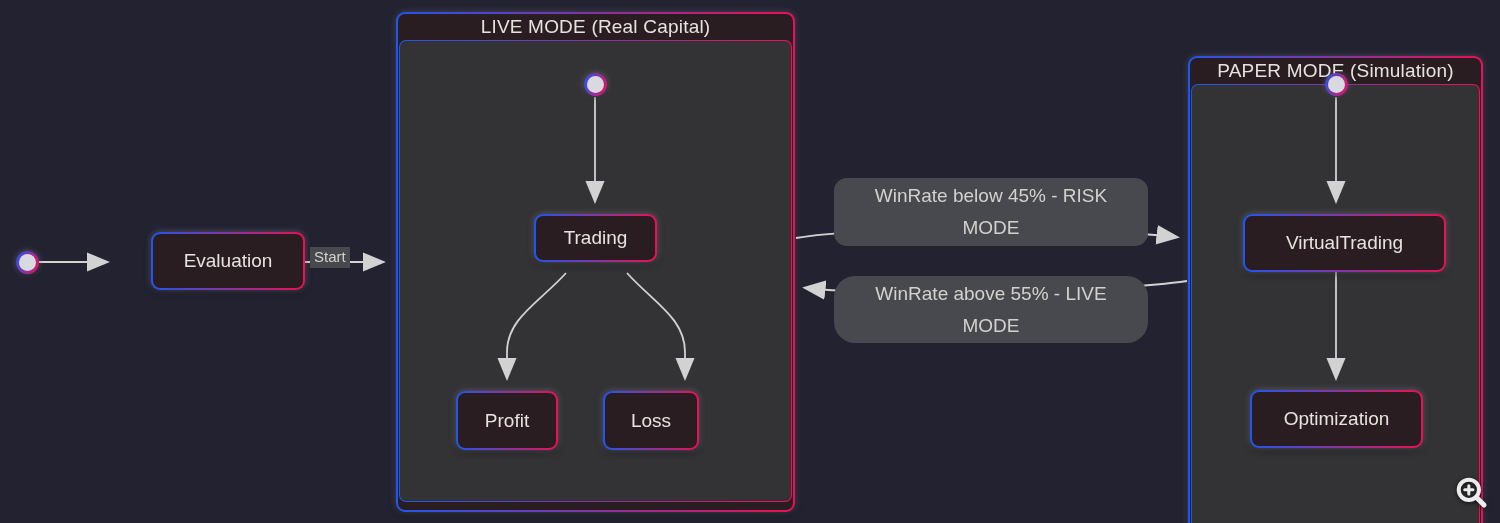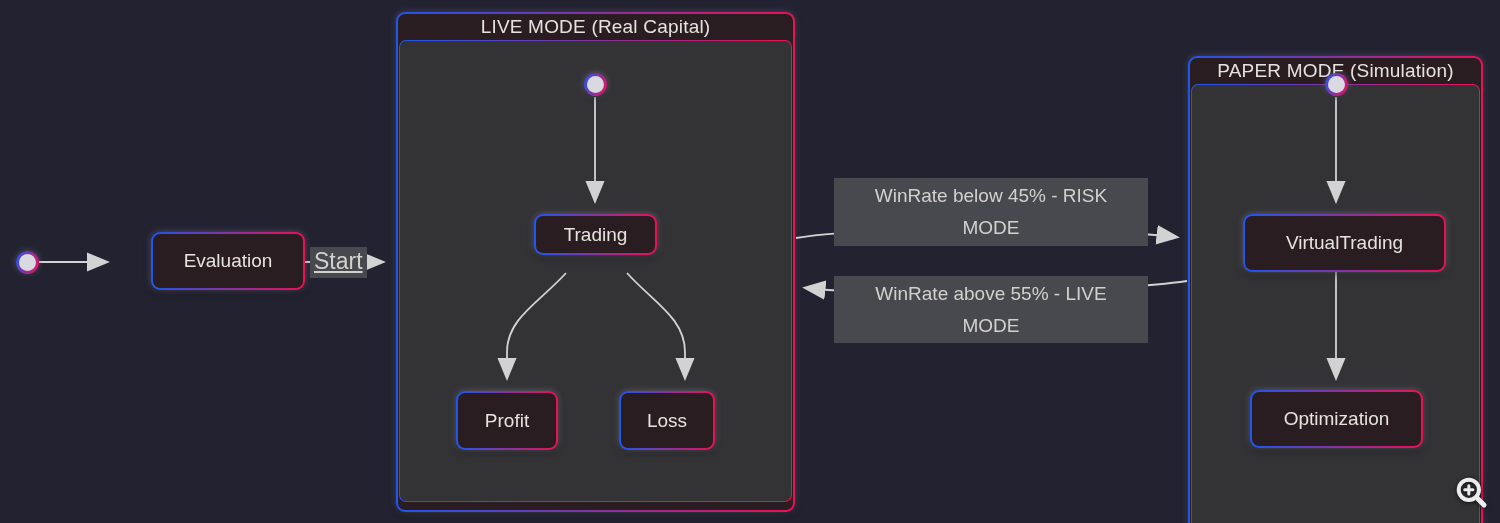--- a/index.html
+++ b/index.html
@@ -85,24 +85,23 @@
     text-align:center;
     font-size:19px;
     line-height:32px;
     z-index:4;
   }
   .edge-label .inner{max-width:255px;}
   .start-edge-label{
     position:absolute;
     background:var(--label-bg);
     color:var(--label-text);
-    font-size:23px;
+    font-size:15px;
     padding:1px 4px 3px 4px;
     z-index:4;
-    text-decoration:underline;
   }
 
   
   svg.edges{
     position:absolute;inset:0;
     z-index:3;
     pointer-events:none;
   }
   svg.edges path.edge{
     fill:none;
@@ -152,37 +151,37 @@
 
   <div class="start-edge-label" style="left:310px;top:247px;">Start</div>
 
   <div class="state-container" style="left:396px;top:12px;width:399px;height:500px;">
     <div class="container-title">LIVE MODE (Real Capital)</div>
     <div class="container-body"></div>
   </div>
 
   <div class="start-circle" style="left:584px;top:73px;"></div>
 
-  <div class="state-node" style="left:534px;top:214px;width:123px;height:41px;">
+  <div class="state-node" style="left:534px;top:214px;width:123px;height:48px;">
     <span>Trading</span>
   </div>
 
   <div class="state-node" style="left:456px;top:391px;width:102px;height:59px;align-items:center;">
     <span>Profit</span>
   </div>
 
-  <div class="state-node" style="left:619px;top:391px;width:96px;height:59px;justify-content:center;">
+  <div class="state-node" style="left:603px;top:391px;width:96px;height:59px;justify-content:center;">
     <span>Loss</span>
   </div>
 
-  <div class="edge-label" style="left:834px;top:178px;width:314px;height:68px;">
+  <div class="edge-label" style="left:834px;top:178px;width:314px;height:68px;border-radius:13px;">
     <div class="inner">WinRate below 45% - RISK MODE</div>
   </div>
 
-  <div class="edge-label" style="left:834px;top:276px;width:314px;height:67px;">
+  <div class="edge-label" style="left:834px;top:276px;width:314px;height:67px;border-radius:21px;">
     <div class="inner">WinRate above 55% - LIVE MODE</div>
   </div>
 
   <div class="state-container" style="left:1188px;top:12px;width:295px;height:500px;margin-top:44px;">
     <div class="container-title">PAPER MODE (Simulation)</div>
     <div class="container-body"></div>
   </div>
 
   <div class="start-circle" style="left:1325px;top:73px;"></div>
 

